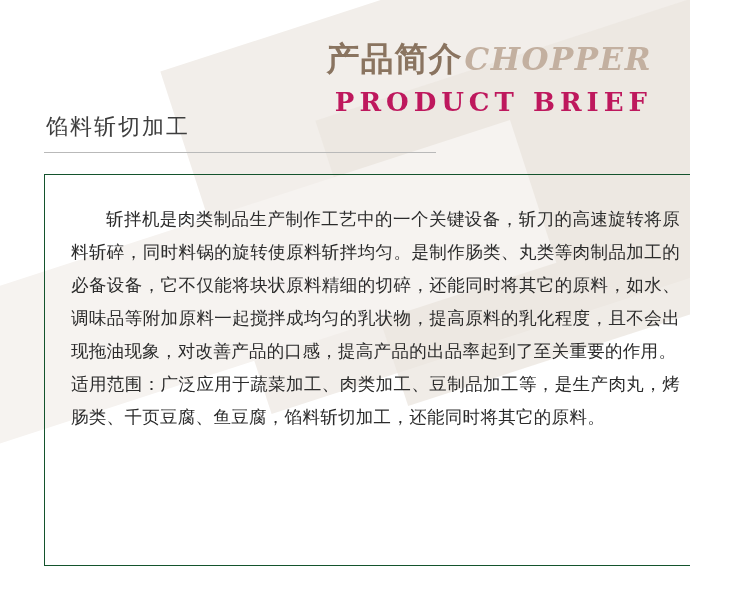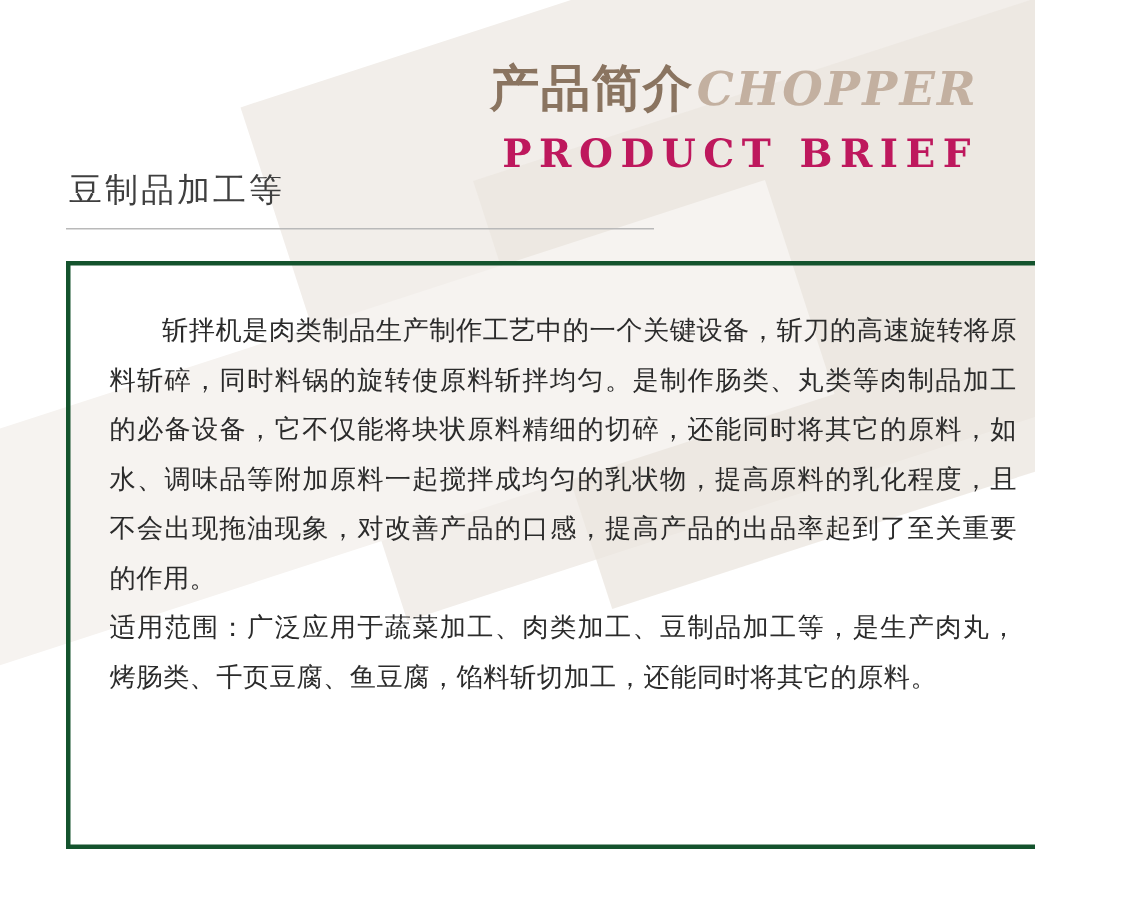--- a/index.html
+++ b/index.html
@@ -108,21 +108,21 @@
     height: 1px;
     background: #b9b9b9;
   }
   
   .body-box {
     position: absolute;
     left: 44px;
     top: 174px;
     width: 663px;
     height: 392px;
-    border: 3px solid #14532d;
+    border: 1px solid #14532d;
     box-sizing: border-box;
     background: transparent;
   }
   .body-inner {
     padding: 28px 26px 0 26px;
   }
   .para {
     font-family: "DejaVu Sans", "Liberation Sans", sans-serif;
     font-size: 17.5px;
     line-height: 33px;
@@ -148,21 +148,21 @@
   <div class="bg-band3"></div>
 
   <div class="header">
     <div class="title-row">
       <span class="title-cn">产品简介</span>
       <span class="title-en">CHOPPER</span>
     </div>
     <div class="title-en2">PRODUCT BRIEF</div>
   </div>
 
-  <div class="subtitle">豆制品加工等</div>
+  <div class="subtitle">馅料斩切加工</div>
   <div class="rule"></div>
 
   <div class="body-box">
     <div class="body-inner">
       <p class="para indent">斩拌机是肉类制品生产制作工艺中的一个关键设备，斩刀的高速旋转将原料斩碎，同时料锅的旋转使原料斩拌均匀。是制作肠类、丸类等肉制品加工的必备设备，它不仅能将块状原料精细的切碎，还能同时将其它的原料，如水、调味品等附加原料一起搅拌成均匀的乳状物，提高原料的乳化程度，且不会出现拖油现象，对改善产品的口感，提高产品的出品率起到了至关重要的作用。</p>
       <p class="para">适用范围：广泛应用于蔬菜加工、肉类加工、豆制品加工等，是生产肉丸，烤肠类、千页豆腐、鱼豆腐，馅料斩切加工，还能同时将其它的原料。</p>
     </div>
   </div>
 
 </div>

